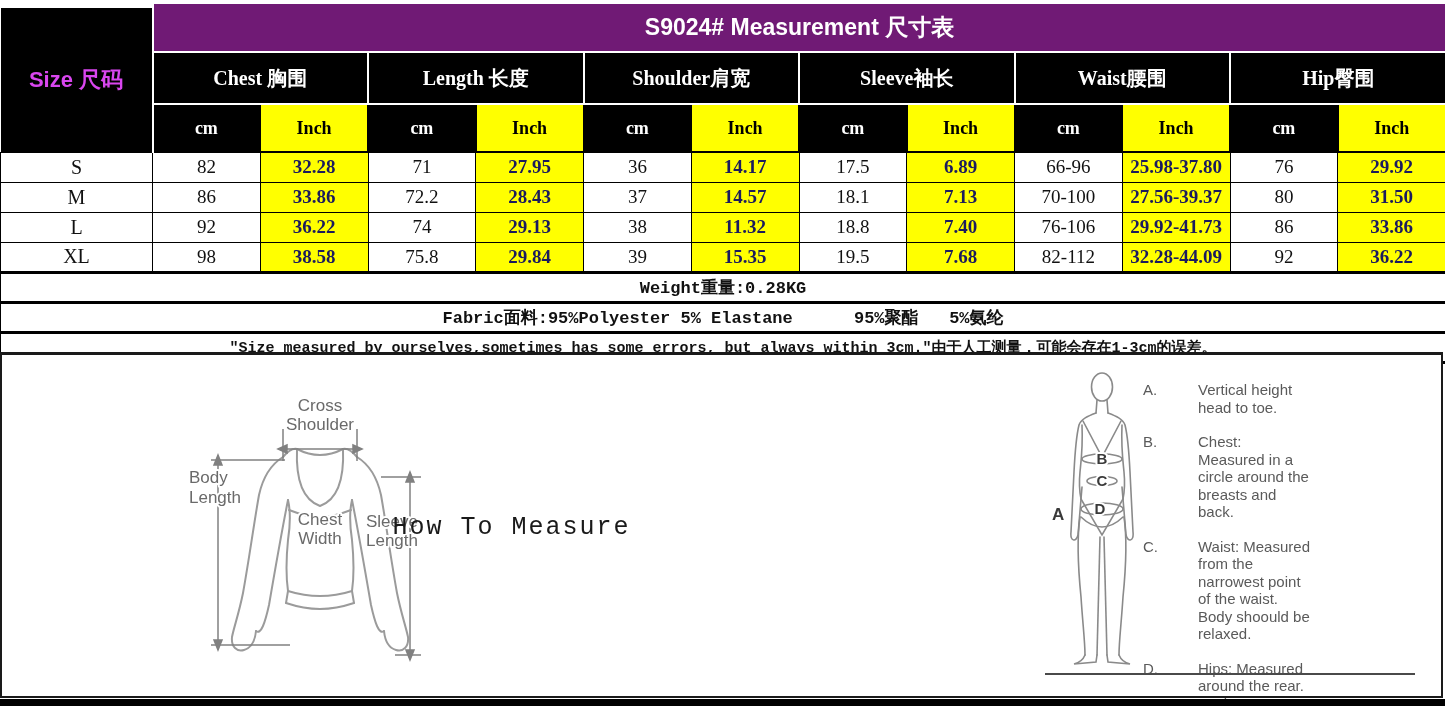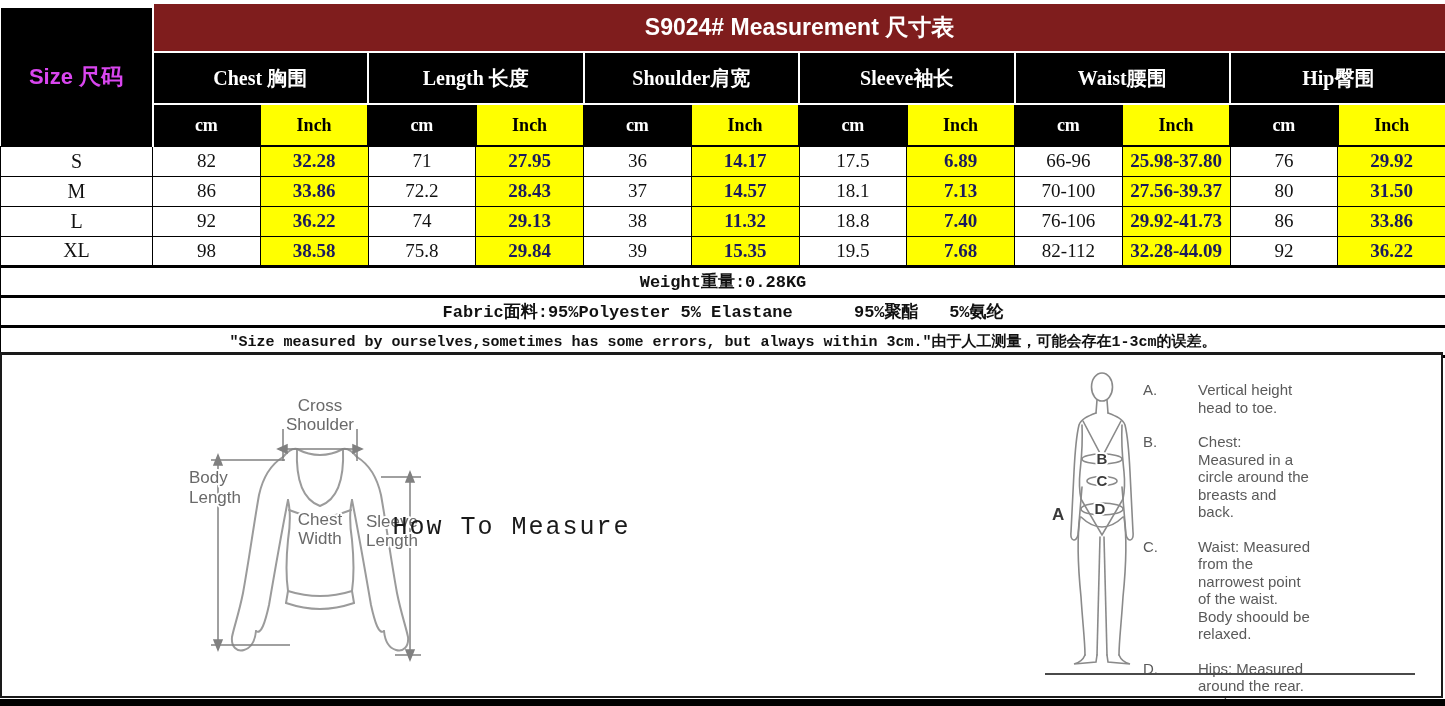--- a/index.html
+++ b/index.html
@@ -5,28 +5,28 @@
   html,body{margin:0;padding:0;background:#fff;}
   .sheet{position:relative;width:1445px;height:706px;background:#fff;overflow:hidden;
          font-family:"Liberation Serif",serif;}
 
   
   table.size-table{position:absolute;top:0;left:0;width:1445px;border-collapse:collapse;table-layout:fixed;}
   col.c-size{width:152px;}
   col.c-unit{width:107.75px;}
   .r-title{height:48px;}
   .r-groups{height:52px;}
-  .r-units{height:42px;}
+  .r-units{height:48px;}
   .r-data{height:30px;}
   .r-note{height:30px;margin-top:29px;}
   th,td{padding:0;text-align:center;vertical-align:middle;overflow:hidden;white-space:nowrap;}
 
   .size-cell{background:#000;color:#d946ef;font-family:"Liberation Sans",sans-serif;
              font-weight:bold;font-size:22px;border-top:8px solid #fff;border-right:2px solid #fff;}
-  .title-cell{background:#7f1d1d;color:#fff;font-family:"Liberation Sans",sans-serif;
+  .title-cell{background:#701a75;color:#fff;font-family:"Liberation Sans",sans-serif;
               font-weight:bold;font-size:23px;border-bottom:2px solid #fff;}
   .group-cell{background:#000;color:#fff;font-weight:bold;font-size:20px;
               border-left:2px solid #fff;border-bottom:2px solid #fff;}
   .u-cm{background:#000;color:#fff;font-weight:bold;font-size:18px;border-left:2px solid #fff;border-bottom:2px solid #000;}
   .u-inch{background:#ffff00;color:#000;font-weight:bold;font-size:18px;border:2px solid #000;}
 
   .r-data td{border:1px solid #000;font-size:19px;color:#111;background:#fff;}
   .r-data td.size{font-size:20px;}
   .r-data td.hl{background:#ffff00;font-weight:bold;color:#1b1b5e;text-align:center;}
 

